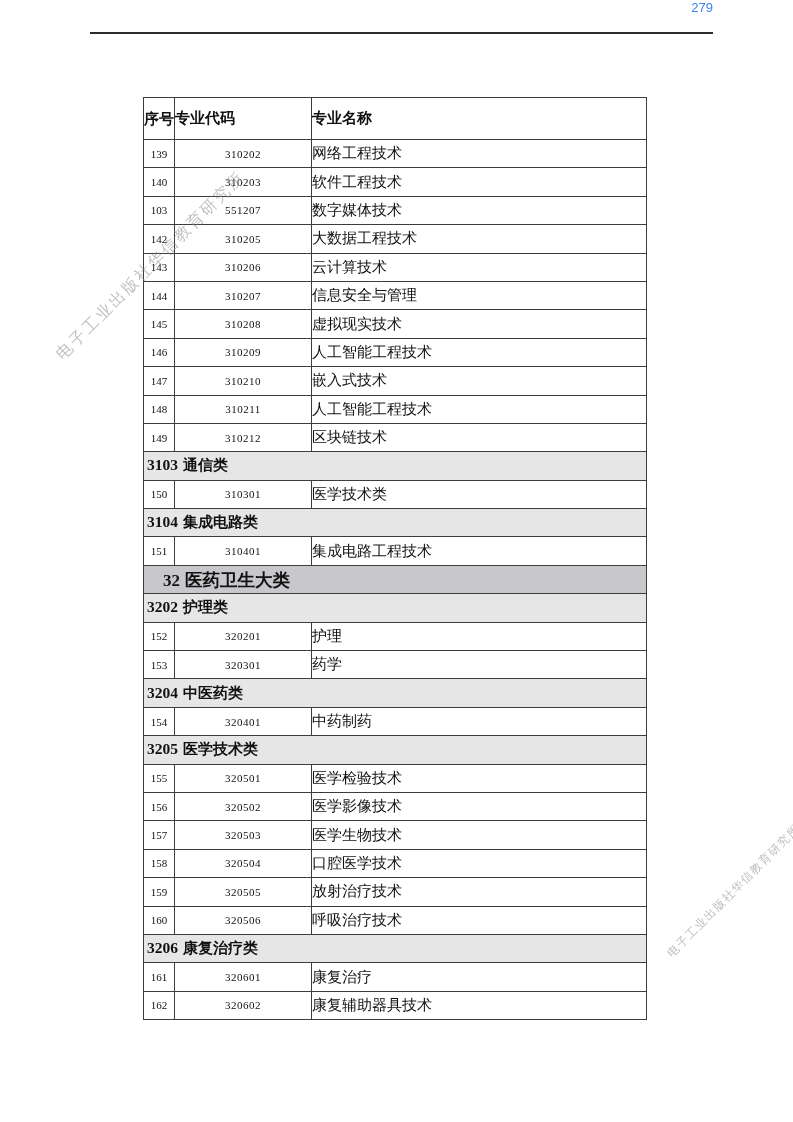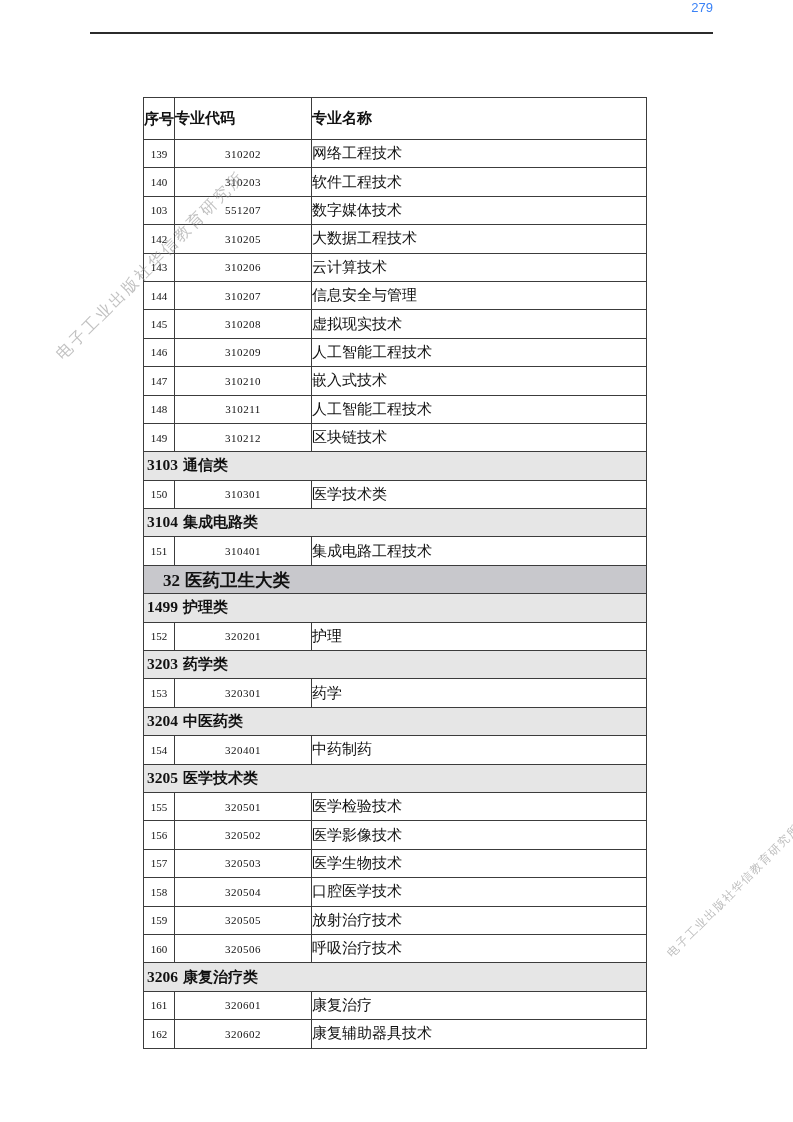--- a/index.html
+++ b/index.html
@@ -218,29 +218,26 @@
       </tr>
       <tr class="data">
         <td class="c-no">151</td>
         <td class="c-code">310401</td>
         <td class="c-name">集成电路工程技术</td>
       </tr>
       <tr class="major">
         <td class="c-sec" colspan="3"><span class="sec-num">32</span><span class="sec-title">医药卫生大类</span></td>
       </tr>
       <tr class="section">
-        <td class="c-sec" colspan="3"><span class="sec-num">1499</span><span class="sec-title">护理类</span></td>
+        <td class="c-sec" colspan="3"><span class="sec-num">3202</span><span class="sec-title">护理类</span></td>
       </tr>
       <tr class="data">
         <td class="c-no">152</td>
         <td class="c-code">320201</td>
         <td class="c-name">护理</td>
-      </tr>
-      <tr class="section">
-        <td class="c-sec" colspan="3"><span class="sec-num">3203</span><span class="sec-title">药学类</span></td>
       </tr>
       <tr class="data">
         <td class="c-no">153</td>
         <td class="c-code">320301</td>
         <td class="c-name">药学</td>
       </tr>
       <tr class="section">
         <td class="c-sec" colspan="3"><span class="sec-num">3204</span><span class="sec-title">中医药类</span></td>
       </tr>
       <tr class="data">

